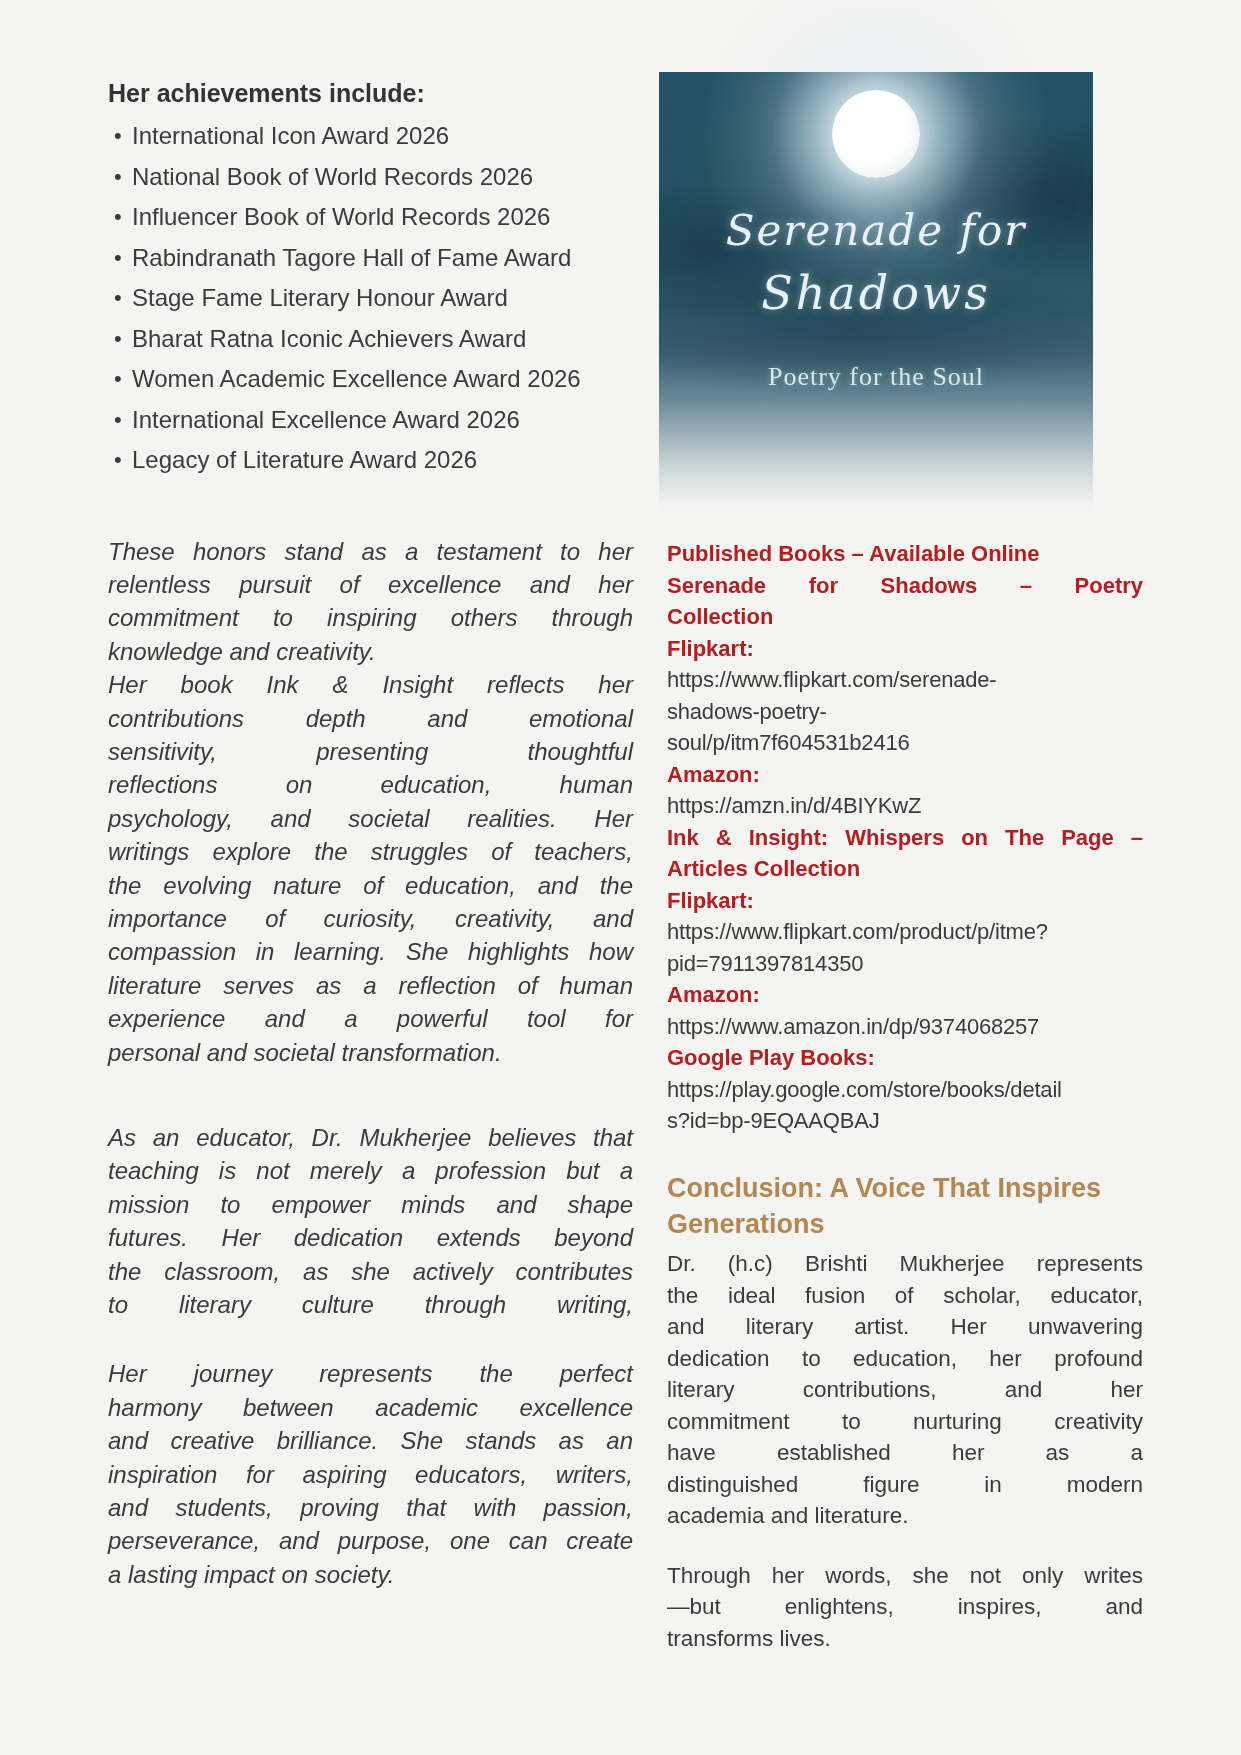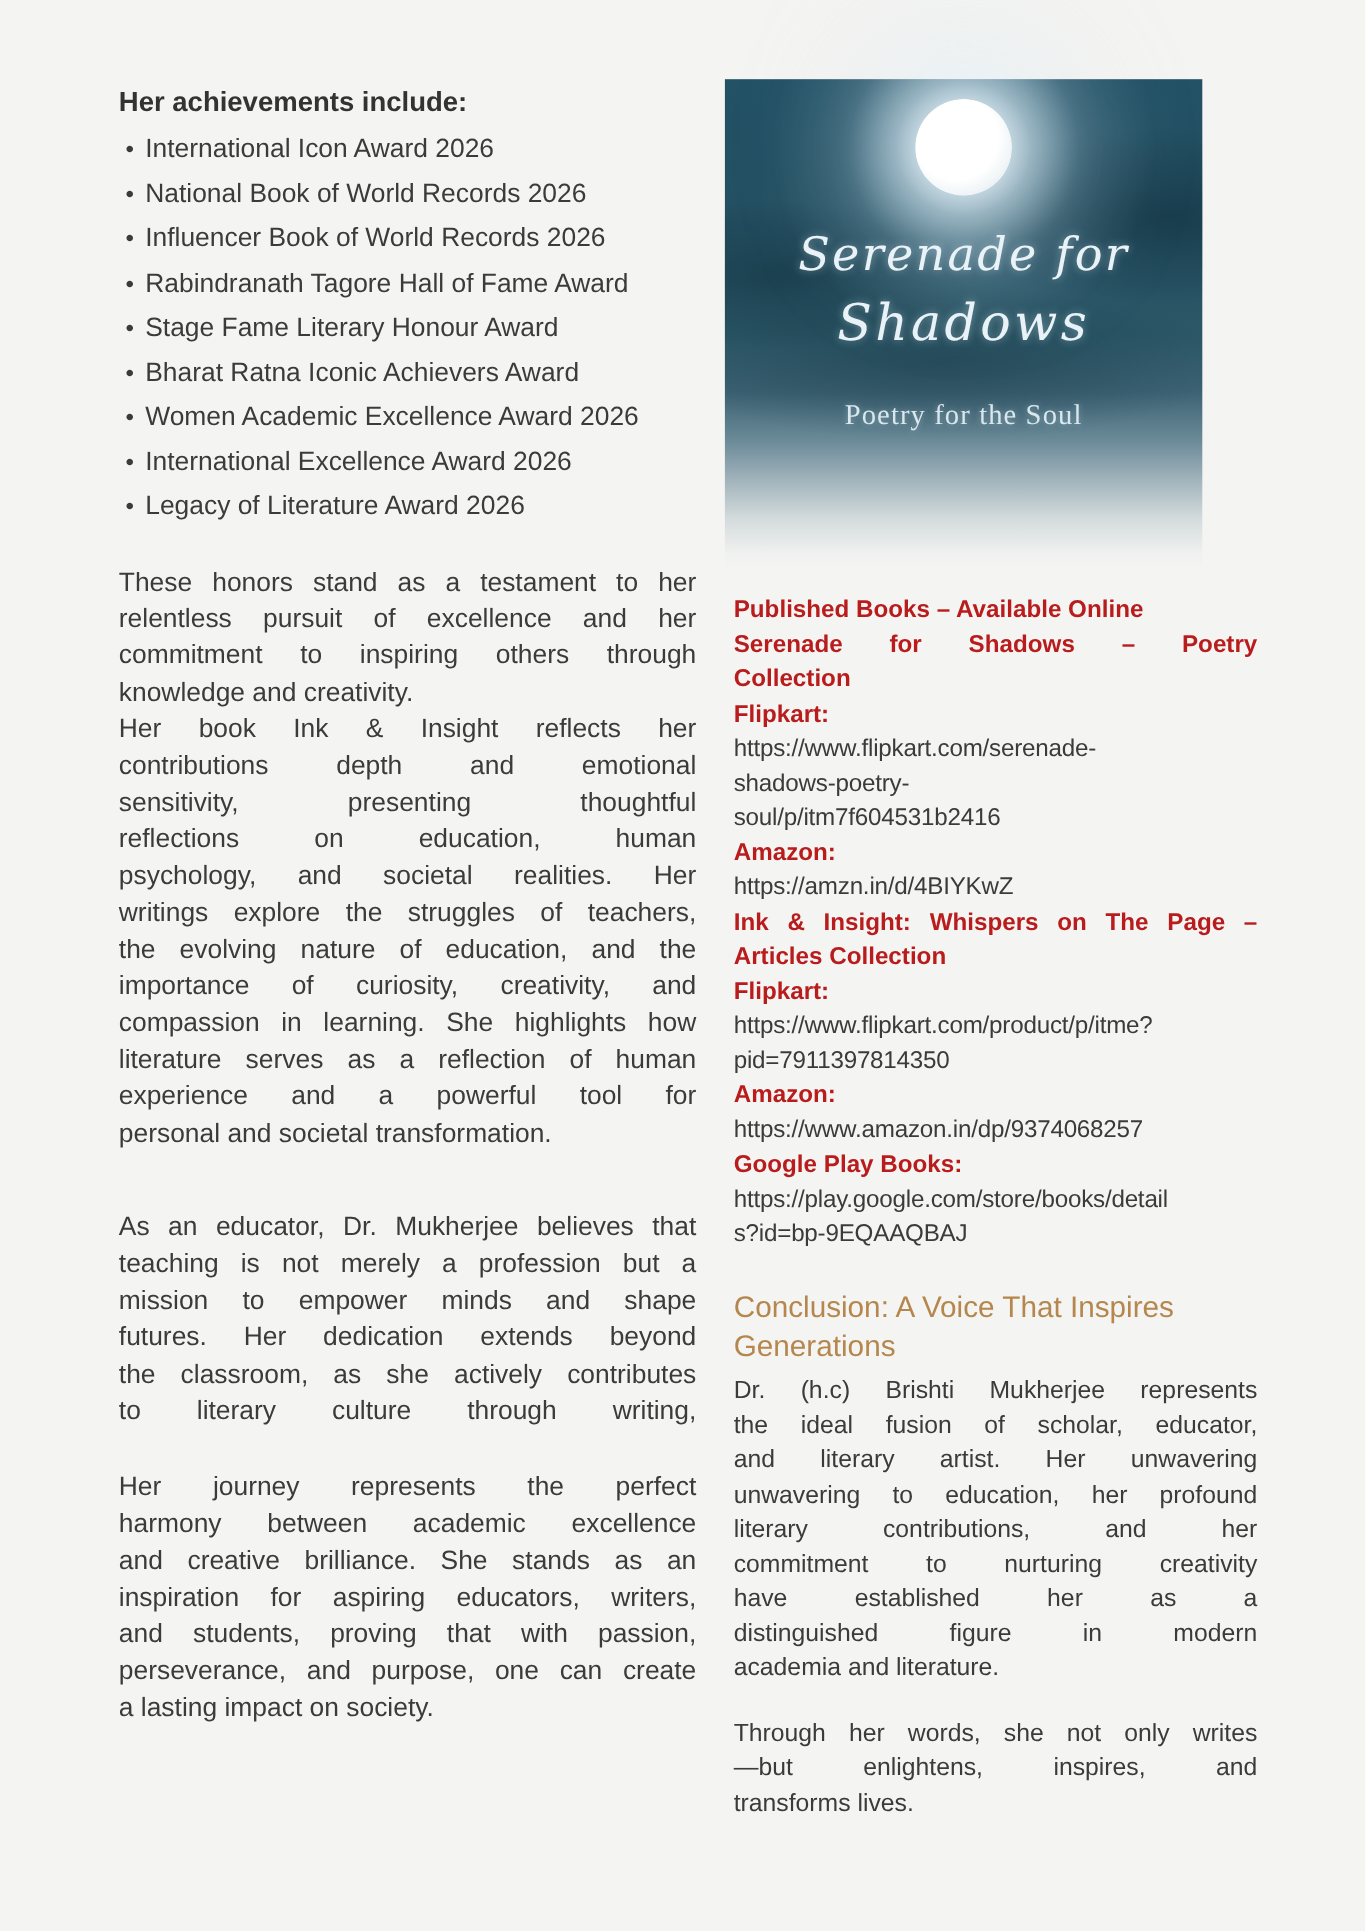--- a/index.html
+++ b/index.html
@@ -43,21 +43,21 @@
     line-height: 40.5px;
     color: #3b3b3b;
   }
   .ach-list li::before {
     content: "\2022";
     position: absolute;
     left: 6px;
     top: 0;
     font-size: 22px;
   }
-  #left-paras { margin-top: 32px; }
+  #left-paras { margin-top: 54px; font-style: italic; }
   .para { margin: 0; }
   #left-paras .para:nth-child(3) { margin-top: 52px; }
   #left-paras .para:nth-child(4) { margin-top: 36px; }
   #left-paras .jl { font-size: 24px; line-height: 33.4px; }
 
   .jl {
     text-align: justify;
     text-align-last: justify;
     white-space: normal;
   }
@@ -130,21 +130,21 @@
   .bl.stretch { text-align: justify; text-align-last: justify; }
 
   .conclusion-heading {
     position: absolute;
     left: 667px;
     top: 1170px;
     width: 476px;
     margin: 0;
     font-size: 27px;
     line-height: 36px;
-    font-weight: normal;
+    font-weight: bold;
     color: #b5874e;
   }
   .conclusion-paras {
     position: absolute;
     left: 667px;
     top: 1248px;
     width: 476px;
   }
   .conclusion-paras .jl { font-size: 22.5px; line-height: 31.5px; }
   .conclusion-paras .para:nth-child(2) { margin-top: 28px; }
@@ -240,21 +240,21 @@
   <h3 class="conclusion-heading">
     <div>Conclusion: A Voice That Inspires</div>
     <div>Generations</div>
   </h3>
 
   <div class="conclusion-paras" id="conclusion-paras">
       <div class="para">
         <div class="jl">Dr. (h.c) Brishti Mukherjee represents</div>
         <div class="jl">the ideal fusion of scholar, educator,</div>
         <div class="jl">and literary artist. Her unwavering</div>
-        <div class="jl">unwavering to education, her profound</div>
+        <div class="jl">dedication to education, her profound</div>
         <div class="jl">literary contributions, and her</div>
         <div class="jl">commitment to nurturing creativity</div>
         <div class="jl">have established her as a</div>
         <div class="jl">distinguished figure in modern</div>
         <div class="jl last">academia and literature.</div>
       </div>
       <div class="para">
         <div class="jl">Through her words, she not only writes</div>
         <div class="jl">—but enlightens, inspires, and</div>
         <div class="jl last">transforms lives.</div>

